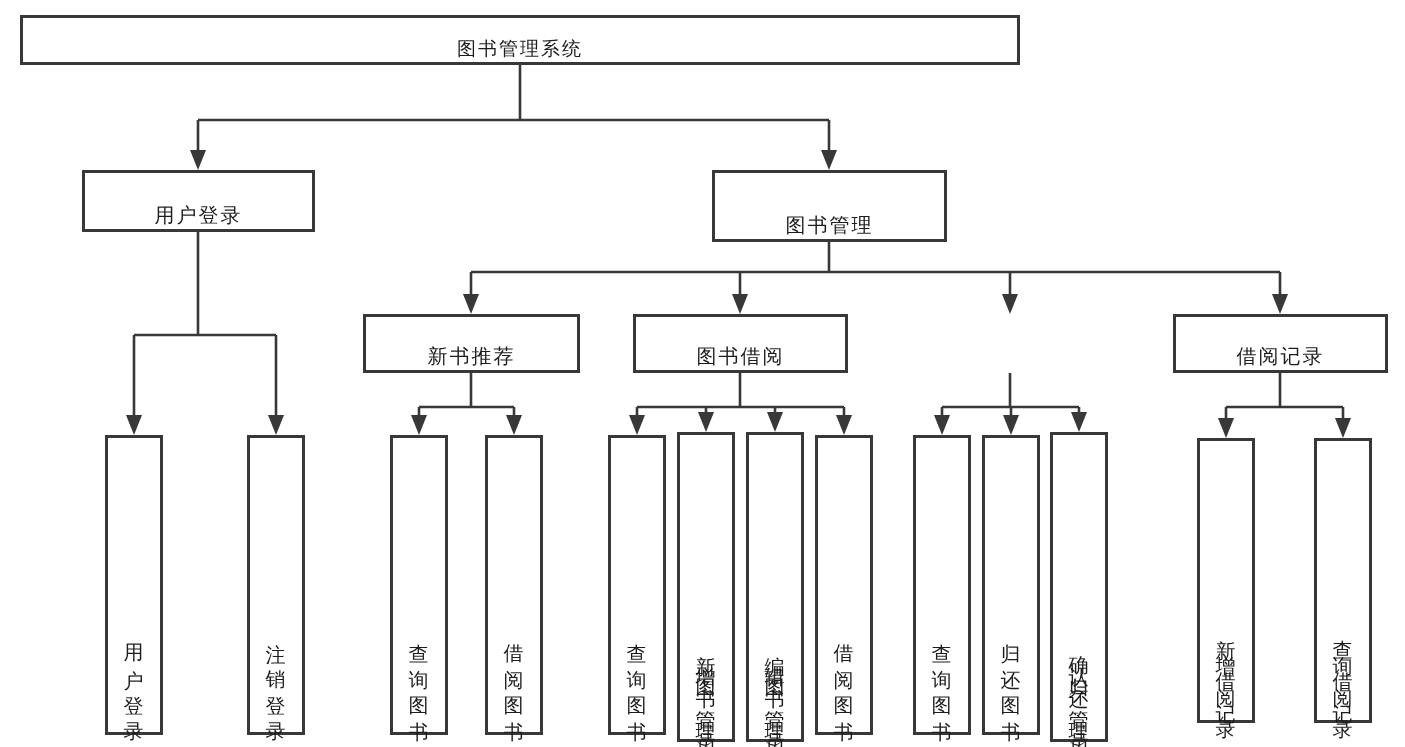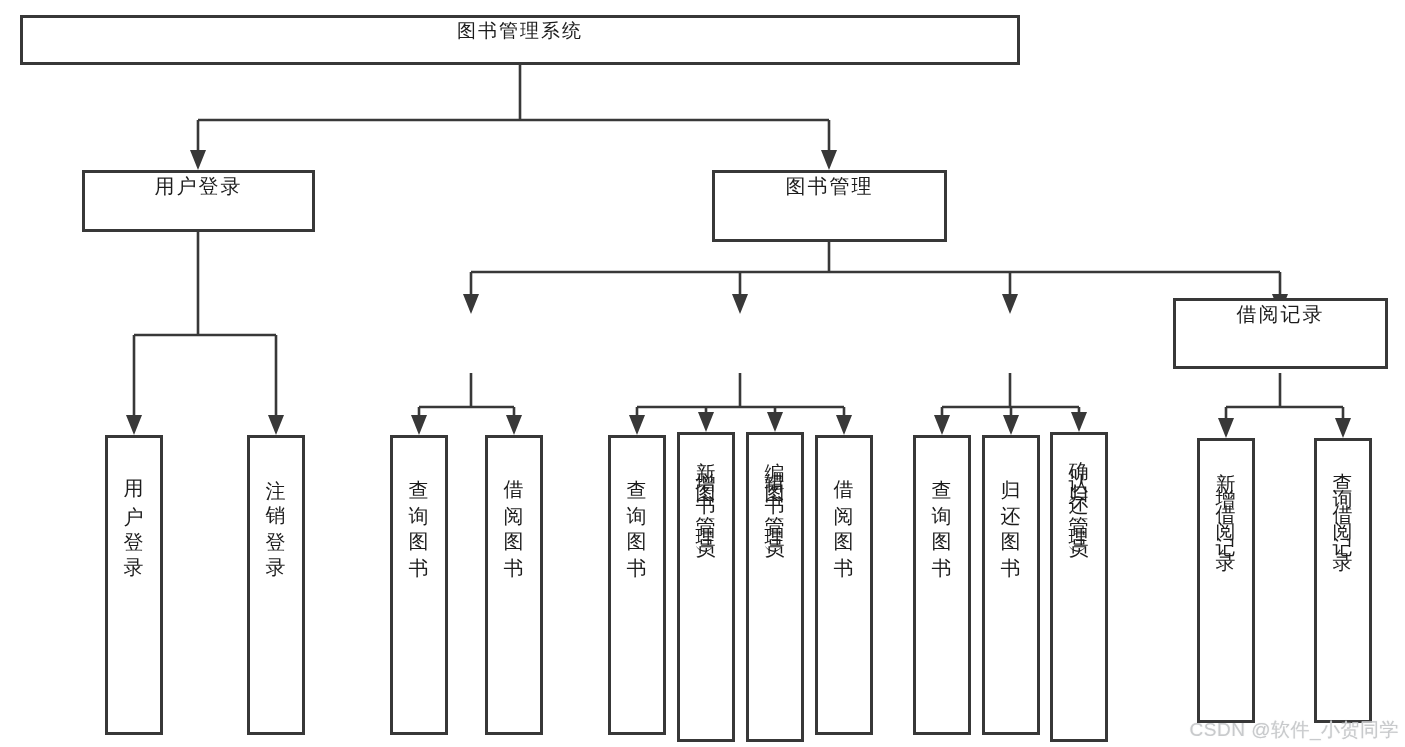--- a/index.html
+++ b/index.html
@@ -3,21 +3,21 @@
 <meta charset="utf-8">
 <style>
   html,body{margin:0;padding:0;background:#fff;}
   .canvas{
     position:relative;width:1405px;height:747px;background:var(--bg,#ffffff);
     font-family:"Liberation Sans","DejaVu Sans",sans-serif;overflow:hidden;
   }
   .wires{position:absolute;left:0;top:0;z-index:1;}
   .hnode,.vnode{
     position:absolute;background:#ffffff;border:3px solid var(--box-border,#383838);
-    box-sizing:border-box;display:flex;align-items:flex-start;justify-content:center;
+    box-sizing:border-box;display:flex;align-items:flex-end;justify-content:center;
     color:var(--text,#1c1c1c);z-index:2;
   }
   .hnode{font-size:20px;letter-spacing:2px;font-weight:400;}
   .hnode.root{font-size:19px;}
   .vnode .vtext{
     writing-mode:vertical-rl;text-orientation:mixed;font-size:20px;line-height:1;
   }
   .sp4{letter-spacing:26px;padding-top:26px;}
   .sp6{letter-spacing:16px;padding-top:16px;}
   .sp9{letter-spacing:11px;padding-top:11px;}
@@ -114,21 +114,27 @@
     <span>图书管理系统</span>
   </div>
 
   <div class="hnode" style="left:82px;top:170px;width:233px;height:62px">
     <span>用户登录</span>
   </div>
   <div class="hnode" style="left:712px;top:170px;width:235px;height:72px">
     <span>图书管理</span>
   </div>
 
-  <div class="hnode" style="left:1173px;top:298px;width:215px;height:71px">
+  <div class="hnode" style="left:363px;top:314px;width:217px;height:59px">
+    <span>新书推荐</span>
+  </div>
+  <div class="hnode" style="left:633px;top:314px;width:215px;height:59px">
+    <span>图书借阅</span>
+  </div>
+  <div class="hnode" style="left:1173px;top:314px;width:215px;height:59px">
     <span>借阅记录</span>
   </div>
 
   <div class="vnode" style="left:105px;top:435px;width:58px;height:300px">
     <span class="vtext sp4">用户登录</span>
   </div>
   <div class="vnode" style="left:247px;top:435px;width:58px;height:300px">
     <span class="vtext sp4">注销登录</span>
   </div>
 
@@ -162,15 +168,14 @@
     <span class="vtext sp9">确认归还（管理员）</span>
   </div>
 
   <div class="vnode" style="left:1197px;top:438px;width:58px;height:285px">
     <span class="vtext sp6">新增借阅记录</span>
   </div>
   <div class="vnode" style="left:1314px;top:438px;width:58px;height:285px">
     <span class="vtext sp6">查询借阅记录</span>
   </div>
 
-  <div class="watermark">CSDN @软件_小贺同学</div>
 
 </div>
 
 </body></html>

